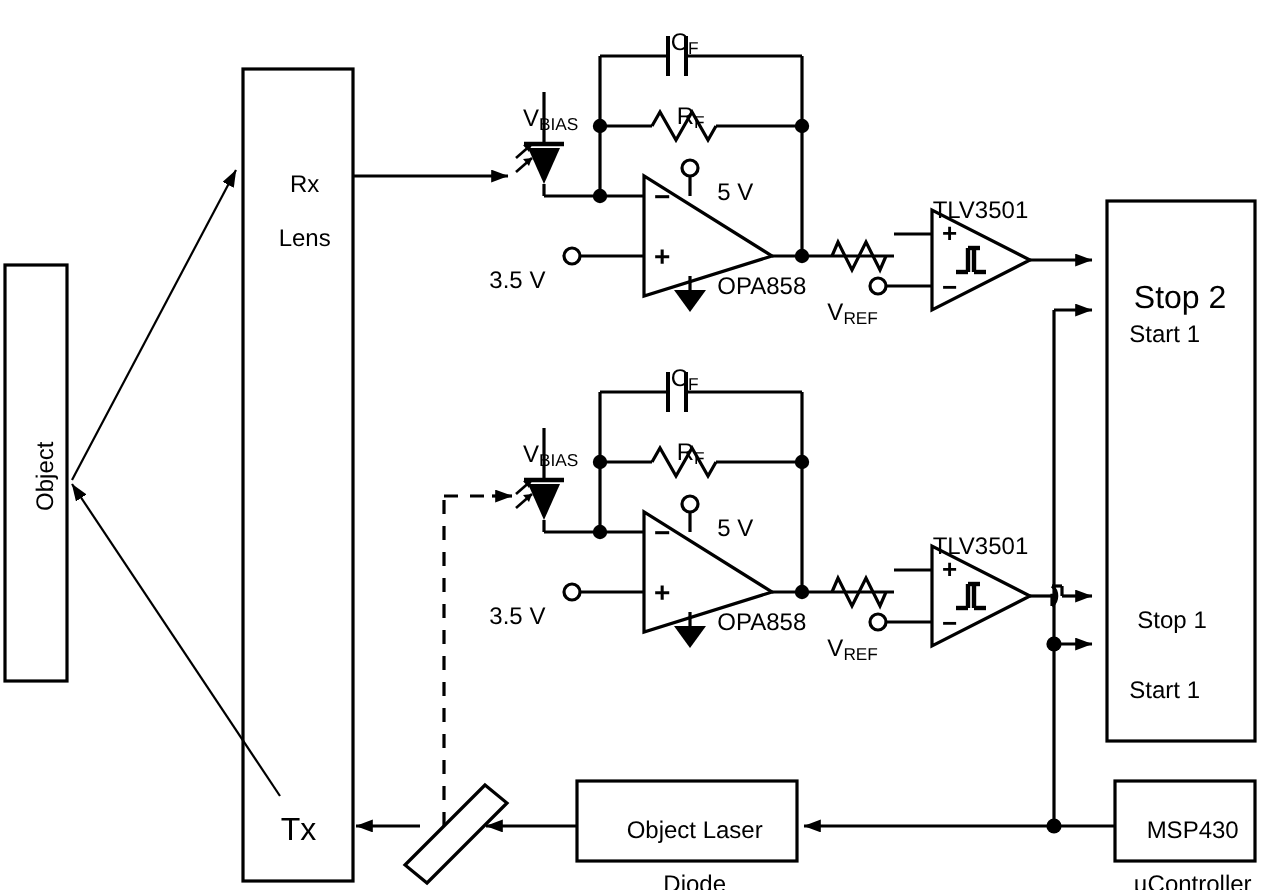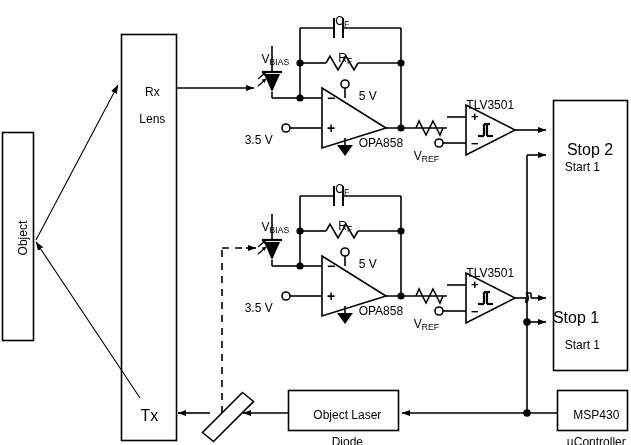--- a/index.html
+++ b/index.html
@@ -275,21 +275,21 @@
 
 <div class="lbl" style="left:471px;top:278px;font-size:13px;font-weight:bold;">+</div>
 <div class="lbl" style="left:471px;top:305px;font-size:13px;font-weight:bold;">−</div>
 
 <div class="lbl" style="left:558px;top:123px;font-size:16px;">
   <span>Stop 2</span>
 </div>
 <div class="lbl" style="left:558px;top:148px;font-size:12px;">
   <span>Start 1</span>
 </div>
-<div class="lbl" style="left:544px;top:291px;font-size:16px;">
+<div class="lbl" style="left:562px;top:291px;font-size:12px;">
   <span>Stop 1</span>
 </div>
 <div class="lbl" style="left:558px;top:326px;font-size:12px;">
   <span>Start 1</span>
 </div>
 
 
 <div class="lbl c" style="left:558px;top:396px;width:70px;font-size:12px;">
   <span>MSP430</span><br>
   <span>µController</span>

